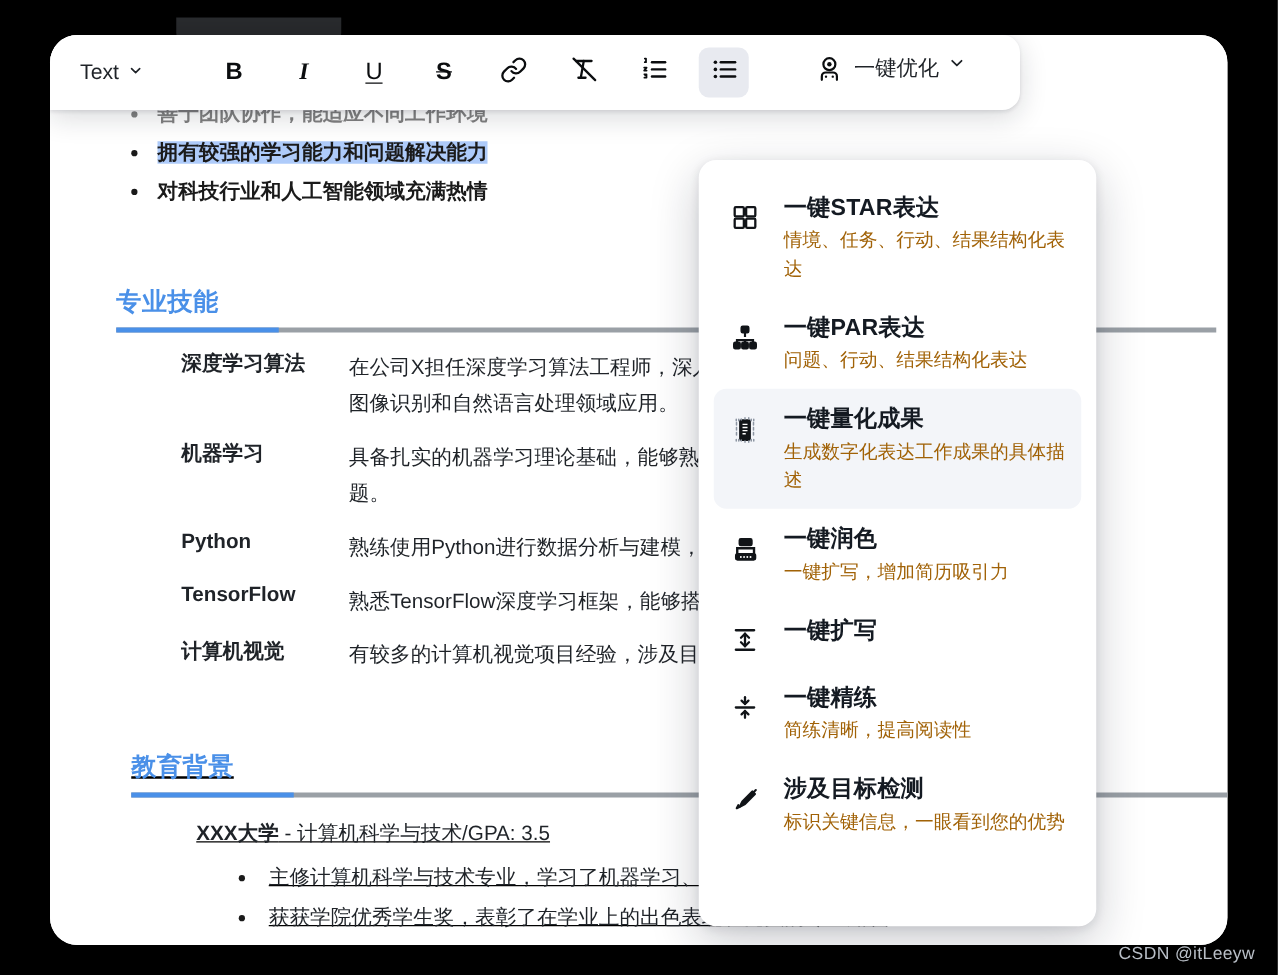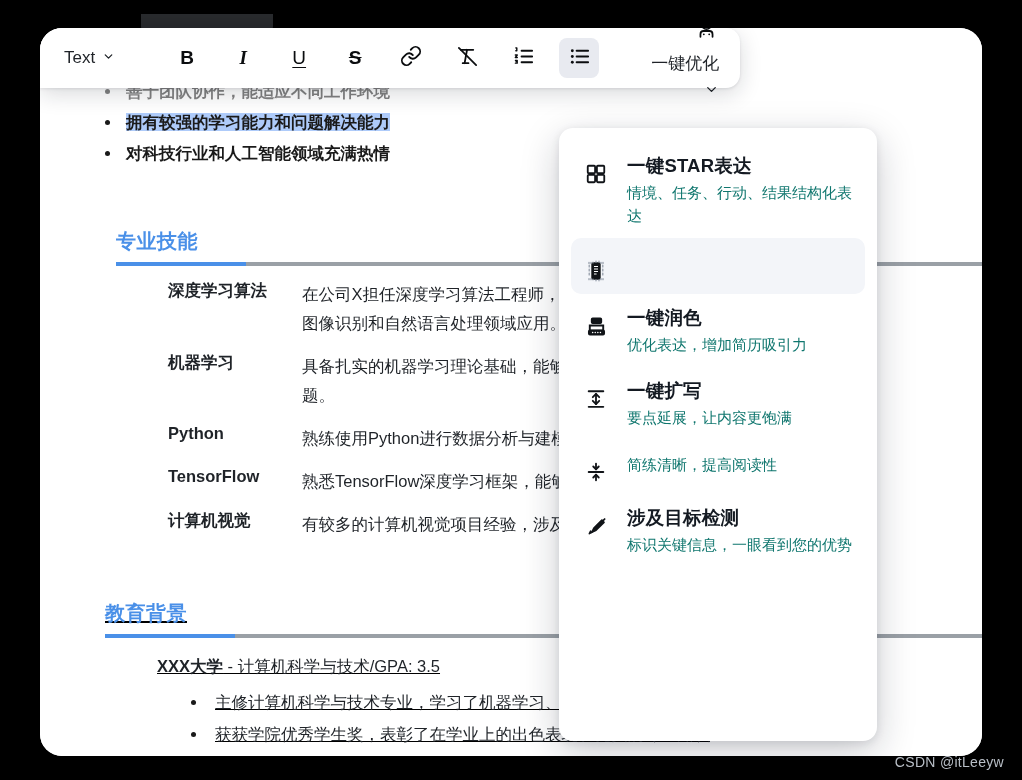--- a/index.html
+++ b/index.html
@@ -92,21 +92,21 @@
   }
   .edu-bullets li::before {
     content: ""; position: absolute; left: -24px; top: 14px;
     width: 5px; height: 5px; border-radius: 50%; background: #1a1a1a;
   }
 
   
   .toolbar {
     position: absolute;
     left: 0px; top: 0px;
-    width: 700px; height: 60px;
+    width: 776px; height: 60px;
     background: #ffffff;
     border-radius: 0 14px 14px 0;
     display: flex; align-items: center;
     padding: 0 14px 0 16px;
     gap: 16px;
     box-shadow: 0 6px 22px rgba(16,24,40,.16), 0 1px 3px rgba(16,24,40,.10);
     z-index: 40;
   }
   .tb-style {
     display: flex; align-items: center; gap: 7px;
@@ -114,24 +114,23 @@
     padding: 6px 8px; border-radius: 7px; cursor: pointer;
   }
   .tb-sep { width: 12px; }
   .tb-btn {
     width: 40px; height: 40px;
     display: flex; align-items: center; justify-content: center;
     border-radius: 8px; cursor: pointer; color: #0b0d0f;
   }
   .tb-btn.active { background: #e8eaf0; }
   .tb-ai {
-    display: flex; align-items: flex-end; gap: 7px;
+    display: flex; align-items: flex-start; gap: 7px;
     padding: 6px 6px 6px 8px; border-radius: 8px; cursor: pointer;
     color: #1f2328;
-    flex-direction: column;
   }
   .tb-ai .ai-label { font-size: 17px; font-weight: 500; color: #1f2328; }
   .chev { display: inline-block; }
 
   .tb-txt-b { font-weight: bold; font-size: 19px; }
   .tb-txt-i { font-style: italic; font-weight: bold; font-size: 19px; font-family: "Liberation Serif", serif; }
   .tb-txt-u { font-size: 19px; text-decoration: underline; text-underline-offset: 3px; }
   .tb-txt-s { font-size: 19px; text-decoration: line-through; font-weight: bold; }
 
   
@@ -157,21 +156,21 @@
     flex: 0 0 30px; width: 30px;
     display: flex; align-items: center; justify-content: center;
     color: #111418; padding-top: 10px;
   }
   .mi-text { flex: 1; min-width: 0; }
   .mi-title {
     font-size: 18.5px; font-weight: bold; color: #141a22;
     line-height: 26px; letter-spacing: .2px;
   }
   .mi-desc {
-    font-size: 15px; color: #0f766e; line-height: 23px; margin-top: 2px;
+    font-size: 15px; color: #a16207; line-height: 23px; margin-top: 2px;
   }
 
   
   .watermark {
     position: absolute; right: 18px; bottom: 10px;
     font-size: 14px; color: #b9bfc7; letter-spacing: .3px;
   }
 </style>
 </head>
 <body>
@@ -194,21 +193,21 @@
         </li>
         <li>
           <span>对科技行业和人工智能领域充满热情</span>
         </li>
       </ul>
 
       <div style="position:absolute; left:636px; top:20px; font-size:17px; color:#1a1a1a; white-space:nowrap;">
         <span>入研究</span>
       </div>
 
-      <div class="section" style="position:absolute; left:76px; top:200px; width:880px;">
+      <div class="section" style="position:absolute; left:53px; top:200px; width:880px;">
         <div class="sec-title">专业技能</div>
         <div class="sec-rule"></div>
 
         <div style="margin-top:12px;">
           <div class="skill-row">
             <div class="skill-name">深度学习算法</div>
             <div class="skill-desc">在公司X担任深度学习算法工程师，深入研究深度学习
 图像识别和自然语言处理领域应用。</div>
           </div>
           <div class="skill-row">
@@ -354,78 +353,97 @@
             <rect x="3" y="13" width="8" height="8" rx="1"></rect>
               <rect x="13" y="13" width="8" height="8" rx="1"></rect>
           </svg>
         </div>
         <div class="mi-text">
           <div class="mi-title">一键STAR表达</div>
           <div class="mi-desc">情境、任务、行动、结果结构化表达</div>
         </div>
       </div>
 
+      <div class="menu-item">
+        <div class="mi-icon">
+          <svg width="22" height="22" viewBox="0 0 24 24" fill="none" stroke="#111418" stroke-width="1.9">
+            <rect x="9" y="2.5" width="6" height="5" rx="1" fill="#111418"></rect>
+            <rect x="2.5" y="16.5" width="5" height="5" rx="1" fill="#111418"></rect>
+            <rect x="9.5" y="16.5" width="5" height="5" rx="1" fill="#111418"></rect>
+            <rect x="16.5" y="16.5" width="5" height="5" rx="1" fill="#111418"></rect>
+            <path d="M12 7.5v4M5 16.5v-2.2h14v2.2M12 14.3v2.2"></path>
+          </svg>
+        </div>
+        <div class="mi-text">
+          <div class="mi-title">一键PAR表达</div>
+          <div class="mi-desc">问题、行动、结果结构化表达</div>
+        </div>
+      </div>
 
       <div class="menu-item highlighted">
         <div class="mi-icon">
           <svg width="24" height="24" viewBox="0 0 24 24" fill="none" stroke="#8d96a3" stroke-width="1.4">
             <rect x="8" y="4" width="8" height="16" rx="1" fill="#111418" stroke="#111418"></rect>
             <path d="M10 7.5h4M10 10h4M10 12.5h4M10 15h2.6" stroke="#ffffff" stroke-width="1.1"></path>
             <path d="M5 4.5v-1.2M7 4.5v-1.2M9 4v-.8M12 3.2v-1M15 3.2v-1M19 4.5v-1.2M17 4.5v-1.2" stroke="#8d96a3" stroke-width="1.2" stroke-linecap="round"></path>
             <path d="M5 19.5v1.2M7 19.5v1.2M9 20v.8M12 20.8v1M15 20.8v1M19 19.5v1.2M17 19.5v1.2" stroke="#8d96a3" stroke-width="1.2" stroke-linecap="round"></path>
             <path d="M5.2 6v2M5.2 10v2M5.2 14v2M18.8 6v2M18.8 10v2M18.8 14v2" stroke="#8d96a3" stroke-width="1.2" stroke-linecap="round"></path>
           </svg>
+        </div>
+        <div class="mi-text">
+          <div class="mi-title">一键量化成果</div>
+          <div class="mi-desc">生成数字化表达工作成果的具体描述</div>
         </div>
       </div>
 
       <div class="menu-item">
         <div class="mi-icon">
           <svg width="23" height="23" viewBox="0 0 24 24" fill="none" stroke="#111418" stroke-width="1.8">
             <rect x="7" y="3.5" width="10" height="5" rx="1" fill="#111418"></rect>
             <path d="M4 11h16M5 11v5.5h14V11" stroke-width="2"></path>
             <rect x="4" y="16" width="16" height="4.5" rx="1.2" fill="#111418" stroke="#111418"></rect>
             <circle cx="8" cy="18.3" r=".8" fill="#ffffff" stroke="none"></circle>
             <circle cx="10.7" cy="18.3" r=".8" fill="#ffffff" stroke="none"></circle>
             <circle cx="13.4" cy="18.3" r=".8" fill="#ffffff" stroke="none"></circle>
             <circle cx="16.1" cy="18.3" r=".8" fill="#ffffff" stroke="none"></circle>
           </svg>
         </div>
         <div class="mi-text">
           <div class="mi-title">一键润色</div>
-          <div class="mi-desc">优化表达，增加简历吸引力</div>
+          <div class="mi-desc">一键扩写，增加简历吸引力</div>
         </div>
       </div>
 
       <div class="menu-item">
         <div class="mi-icon">
           <svg width="22" height="22" viewBox="0 0 24 24" fill="none" stroke="#111418" stroke-width="2" stroke-linecap="round" stroke-linejoin="round">
             <line x1="4" y1="3.5" x2="20" y2="3.5"></line>
             <line x1="4" y1="20.5" x2="20" y2="20.5"></line>
             <line x1="12" y1="6.5" x2="12" y2="17.5"></line>
             <polyline points="8.5 10 12 6.5 15.5 10"></polyline>
             <polyline points="8.5 14 12 17.5 15.5 14"></polyline>
           </svg>
         </div>
         <div class="mi-text">
           <div class="mi-title">一键扩写</div>
-          <div class="mi-desc">要点延展，让内容更饱满</div>
         </div>
       </div>
 
       <div class="menu-item">
         <div class="mi-icon">
           <svg width="22" height="22" viewBox="0 0 24 24" fill="none" stroke="#111418" stroke-width="2" stroke-linecap="round" stroke-linejoin="round">
             <line x1="4" y1="12" x2="20" y2="12"></line>
             <line x1="12" y1="3" x2="12" y2="9"></line>
             <polyline points="9 6 12 9 15 6"></polyline>
             <line x1="12" y1="21" x2="12" y2="15"></line>
             <polyline points="9 18 12 15 15 18"></polyline>
           </svg>
         </div>
         <div class="mi-text">
+          <div class="mi-title">一键精练</div>
           <div class="mi-desc">简练清晰，提高阅读性</div>
         </div>
       </div>
 
       <div class="menu-item">
         <div class="mi-icon">
           <svg width="23" height="23" viewBox="0 0 24 24" fill="none" stroke="#111418" stroke-width="1.8" stroke-linecap="round" stroke-linejoin="round">
             <path d="M20.5 4.2 18.2 6.4"></path>
             <path d="M17.6 5.4 9.3 13.7l-2.2 4.4 4.4-2.2 8.3-8.3z" fill="#111418"></path>
             <path d="M7.1 18.1 4.6 19.4l1.3-2.5" fill="#111418"></path>

